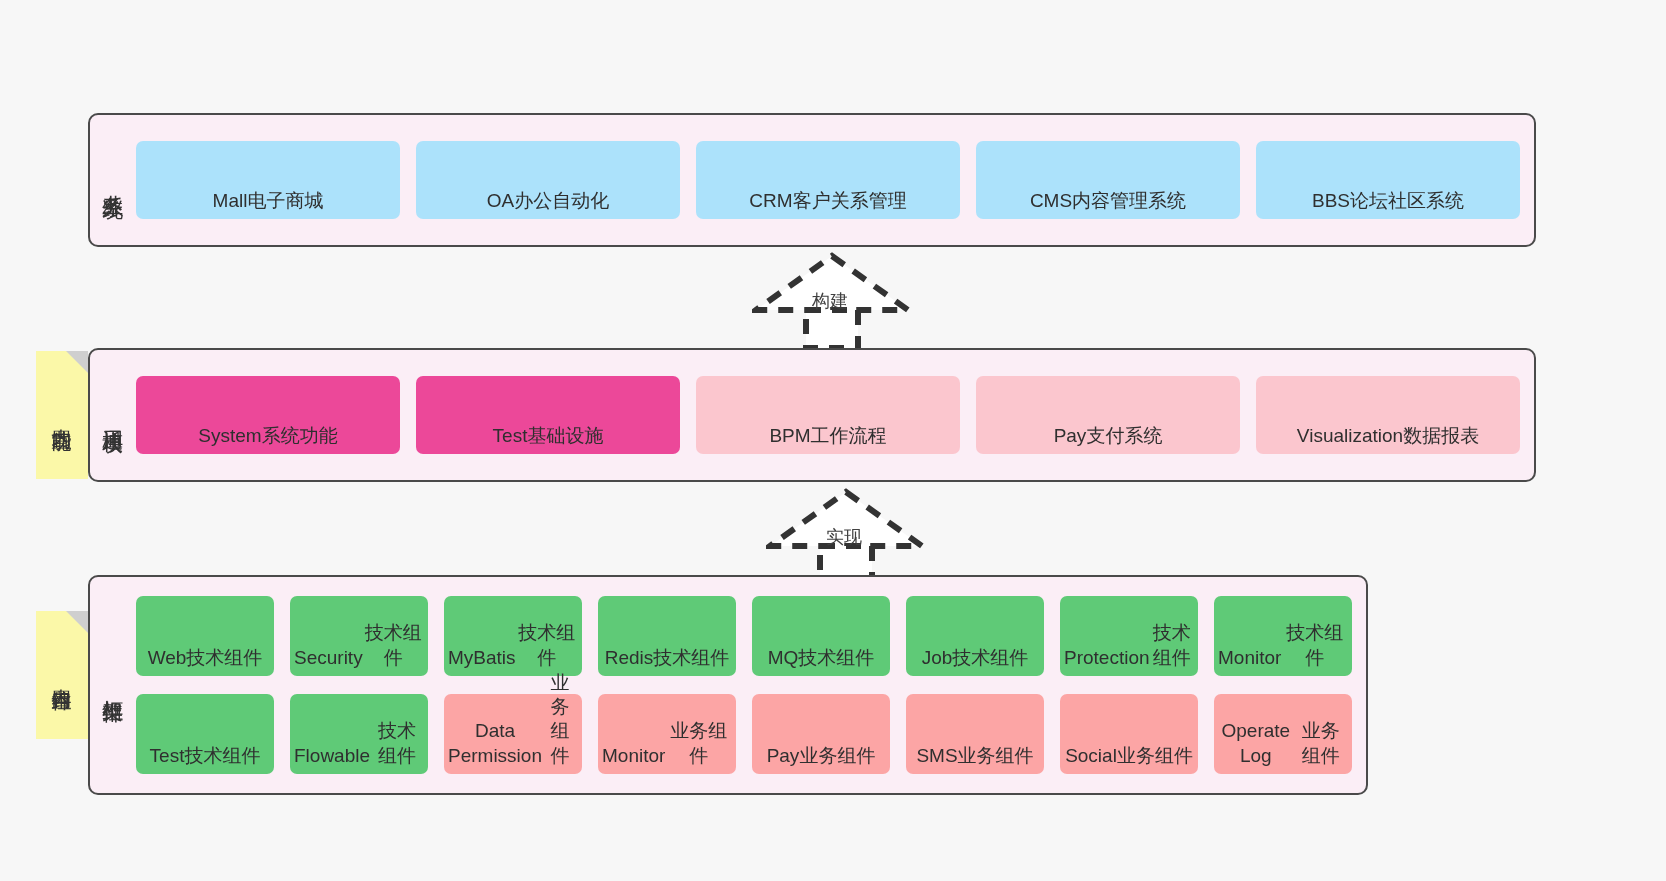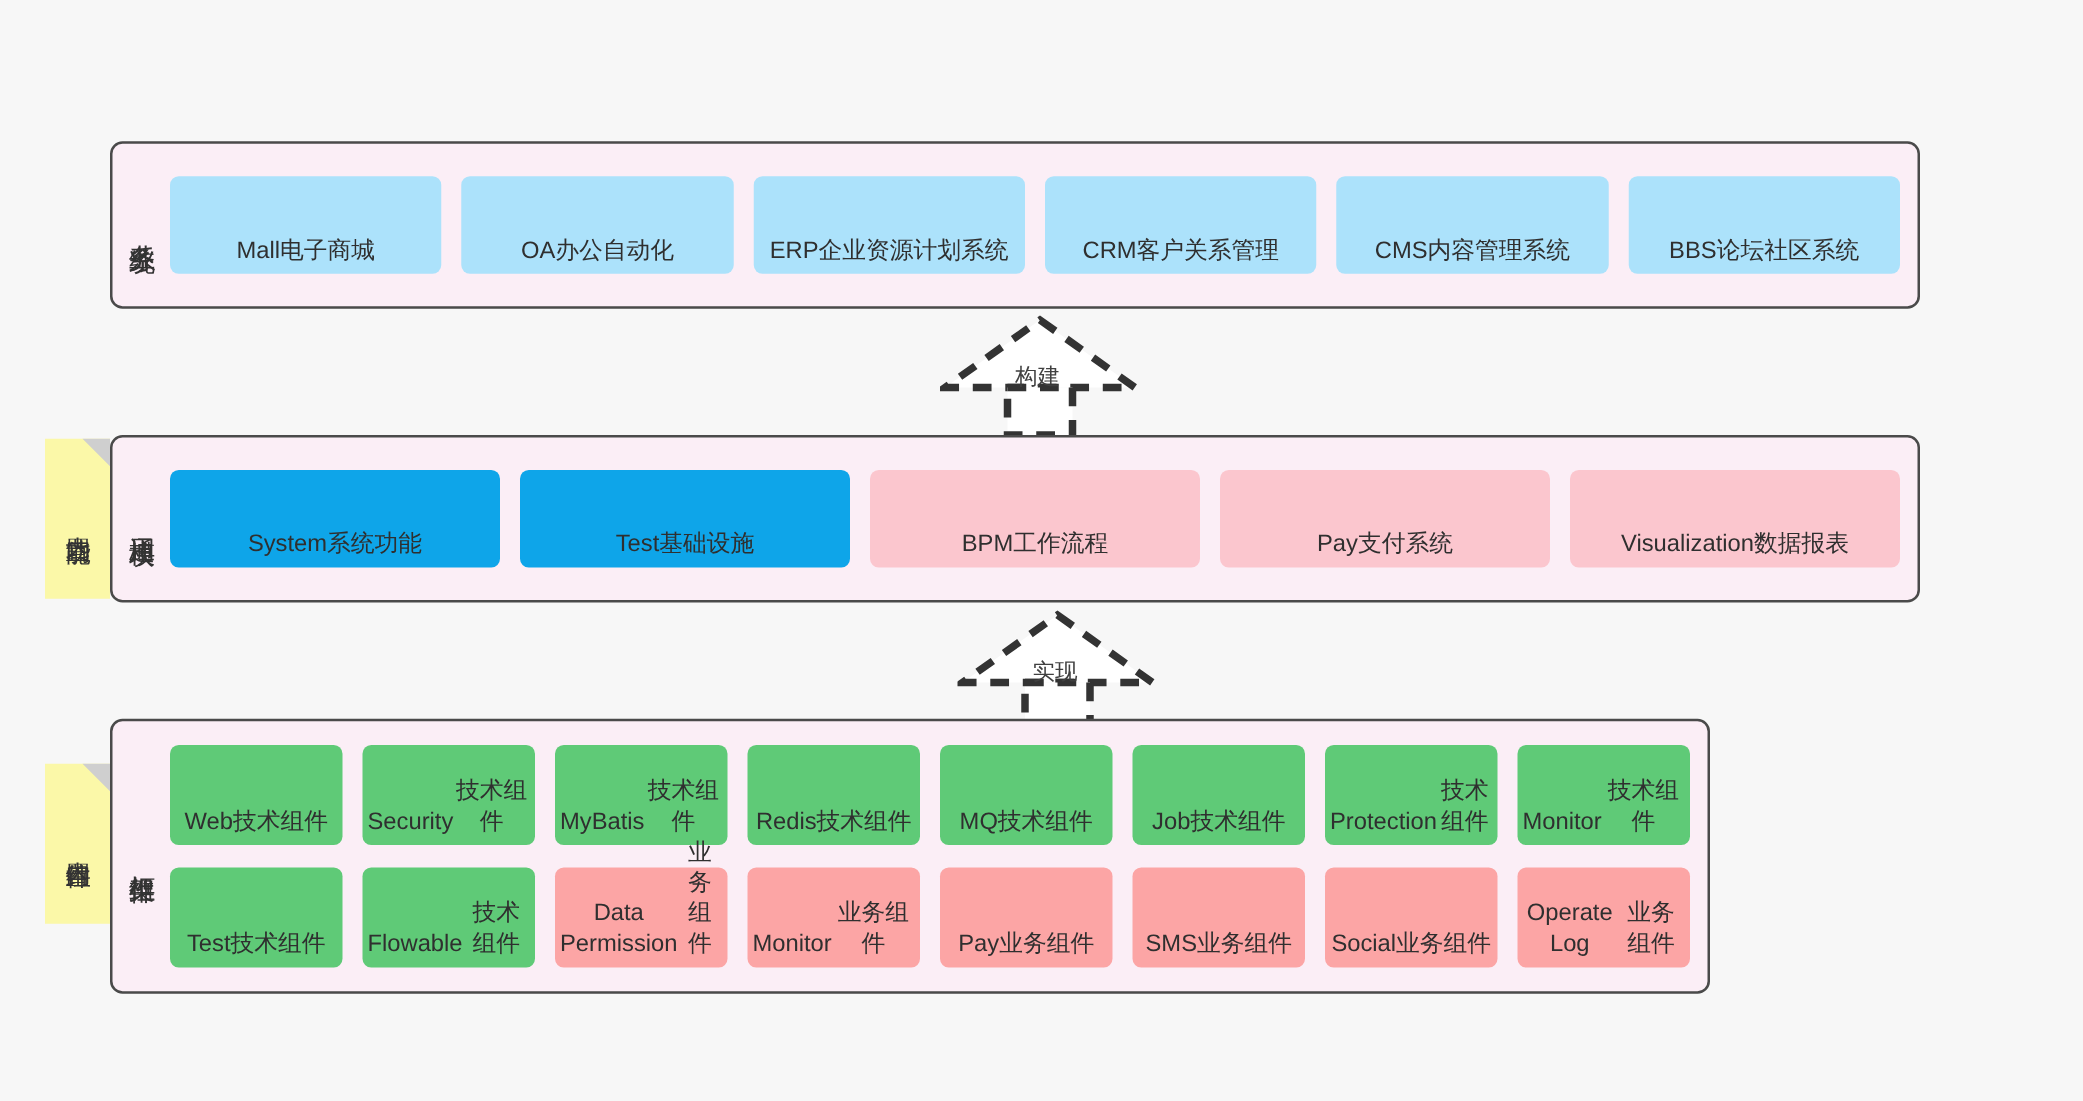--- a/index.html
+++ b/index.html
@@ -69,21 +69,21 @@
     line-height: 1.28;
     color: #2f2f2f;
     box-sizing: border-box;
     padding: 6px 4px;
     min-height: 0;
   }
   .card .t-main { display: block; }
   .card .t-sub  { display: block; }
 
   .blue       { background: #ace2fb; }
-  .red-strong { background: #0ea5e9; }
+  .red-strong { background: #ec4899; }
   .red-soft   { background: #fbc6ce; }
   .green-strong { background: #5fca77; }
   .green-soft   { background: #fca5a5; }
 
   
   #band-business { left: 88px;  top: 113px; width: 1448px; height: 134px; }
   #band-business .band-body { height: 100%; justify-content: center; }
   #band-business .row { height: 78px; }
 
   #band-common   { left: 88px;  top: 348px; width: 1448px; height: 134px; }
@@ -147,24 +147,20 @@
     <div class="row">
       <div class="card blue">
         <span class="t-main">Mall</span>
         <span class="t-sub">电子商城</span>
       </div>
       <div class="card blue">
         <span class="t-main">OA</span>
         <span class="t-sub">办公自动化</span>
       </div>
       <div class="card blue">
-        <span class="t-main">ERP</span>
-        <span class="t-sub">企业资源计划系统</span>
-      </div>
-      <div class="card blue">
         <span class="t-main">CRM</span>
         <span class="t-sub">客户关系管理</span>
       </div>
       <div class="card blue">
         <span class="t-main">CMS</span>
         <span class="t-sub">内容管理系统</span>
       </div>
       <div class="card blue">
         <span class="t-main">BBS</span>
         <span class="t-sub">论坛社区系统</span>

